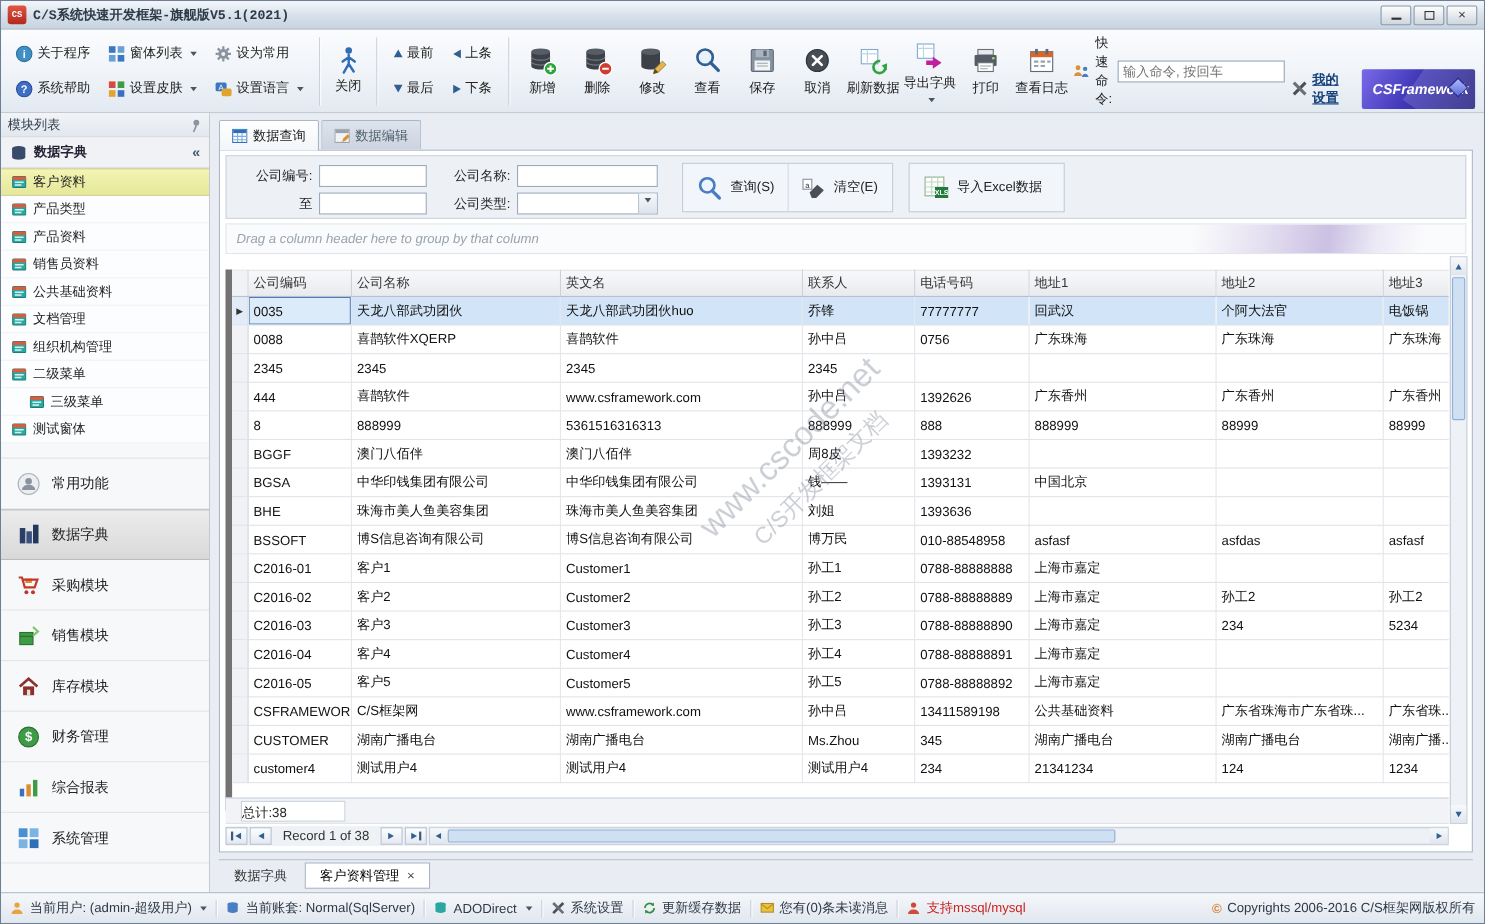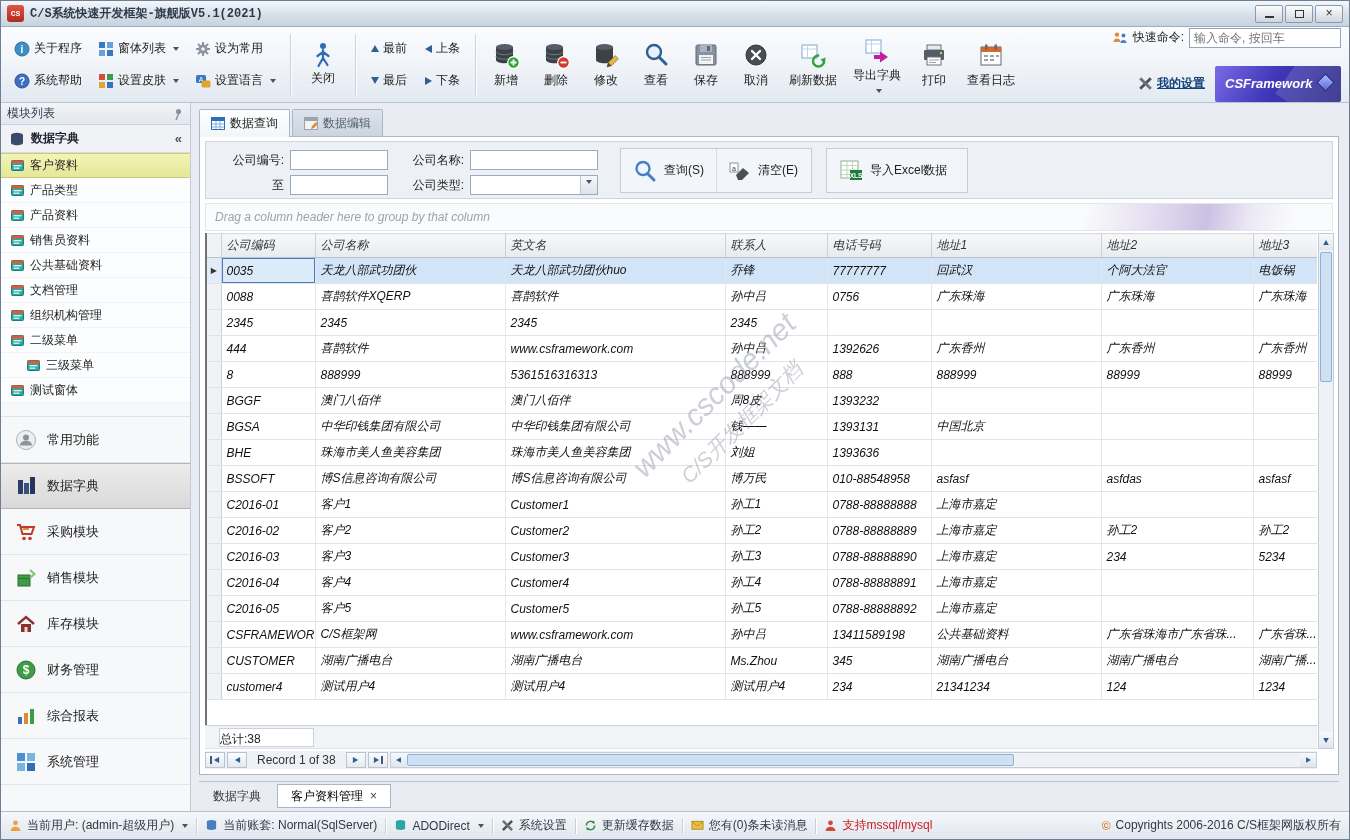--- a/index.html
+++ b/index.html
@@ -24,21 +24,21 @@
     padding:0 6px; background:linear-gradient(#fbfcfe,#eef2f7 60%,#e2e9f1); border-bottom:1px solid #b9c4d2; }
   .tb-grid { display:grid; grid-template-columns:auto auto auto; grid-auto-rows:30px; column-gap:2px; row-gap:2px; }
   .tb-sm { display:flex; align-items:center; gap:4px; padding:0 7px; border-radius:2px; white-space:nowrap; }
   .vsep { width:1px; height:62px; background:#c9d2dc; box-shadow:1px 0 0 #ffffff; margin:0 3px; flex:0 0 auto; }
   .tb-close { width:50px; height:68px; display:flex; flex-direction:column; align-items:center; justify-content:center; gap:2px; }
   .tb-nav-grid { display:grid; grid-template-columns:auto auto; grid-auto-rows:30px; column-gap:2px; row-gap:2px; }
   .tb-nav { display:flex; align-items:center; gap:4px; padding:0 8px; white-space:nowrap; }
   .tb-big { min-width:46px; height:68px; display:flex; flex-direction:column; align-items:center; justify-content:center;
     gap:3px; padding:0 6px; border-radius:2px; white-space:nowrap; }
   .tb-big span { font-size:12px; color:#1a1a1a; }
-  .tb-right { margin-left:auto; display:flex; flex-direction:column; align-items:flex-end; gap:18px; padding-right:2px; }
+  .tb-right { margin-left:auto; display:flex; flex-direction:row; align-items:flex-end; gap:6px; padding-right:2px; }
   .quick-row { display:flex; align-items:center; gap:5px; }
   .quick-row input { width:152px; height:20px; border:1px solid #93a5ba; padding:0 4px; font-size:12px; background:#fff; }
   .settings-row { display:flex; align-items:center; gap:10px; }
   .settings-link { display:flex; align-items:center; gap:4px; font-weight:bold; color:#15427c; text-decoration:underline; }
   .brand-box { position:relative; width:126px; height:36px; background:linear-gradient(120deg,#7a6ae8 0%,#4038b8 45%,#23207e 100%);
     border-radius:2px; color:#fff; font-style:italic; font-weight:bold; font-size:13px; display:flex; align-items:center;
     padding-left:10px; overflow:hidden; }
   .brand-box::before { content:""; position:absolute; right:-18px; top:-16px; width:70px; height:70px;
     background:rgba(255,255,255,0.14); transform:rotate(35deg); }
   .brand-cube { position:absolute; right:9px; top:10px; width:13px; height:13px; background:linear-gradient(135deg,#aebcff,#5a6ad8);
@@ -89,21 +89,21 @@
   .q-group { position:absolute; top:6px; height:45px; border:1px solid #c3ccd7; background:#f2f5f9; display:flex; align-items:stretch; }
   .qbtn { display:flex; align-items:center; gap:7px; padding:0 12px; }
   .qbtn + .qbtn { border-left:1px solid #d4dbe4; }
 
   .hint-bar { position:absolute; top:66px; left:5px; right:5px; height:28px; background:#fafbfc; border:1px solid #e3e7ec;
     display:flex; align-items:center; padding:0 9px; color:#9aa3ad; font-style:italic; overflow:hidden; }
   .swoosh { position:absolute; right:0; top:0; width:330px; height:100%; pointer-events:none;
     background:linear-gradient(100deg,transparent 25%,rgba(150,120,200,0.22) 45%,rgba(115,85,180,0.35) 62%,rgba(170,150,215,0.18) 75%,transparent 88%); }
 
   
-  .grid-wrap { position:absolute; top:96px; left:5px; right:21px; height:492px; overflow:hidden; border-left:2px solid #737373;font-style:italic; }
+  .grid-wrap { position:absolute; top:108px; left:5px; right:21px; height:492px; overflow:hidden; border-left:6px solid #737373; }
   table.grid { border-collapse:collapse; table-layout:fixed; width:1136px; }
   table.grid th { height:24px; background:linear-gradient(#f7f8fa,#e8eaee); border-right:1px solid #cdd2d9;
     border-bottom:1px solid #b9c0c9; border-top:1px solid #d7dce2; font-weight:normal; text-align:left; padding:0 5px;
     color:#333; white-space:nowrap; overflow:hidden; }
   table.grid td { height:26px; border-right:1px solid #e4e7eb; border-bottom:1px solid #e0e3e8; padding:0 5px;
     white-space:nowrap; overflow:hidden; background:#fff; color:#111; }
   table.grid .rowind { background:#f0f2f5; border-right:1px solid #cdd2d9; text-align:center; font-size:8px; color:#333; padding:0; }
   tr.sel td { background:#d2e5f8; }
   tr.sel td.rowind { background:#e2ecf8; }
   tr.sel td:nth-child(2) { box-shadow:inset 0 0 0 1px #4a7ebb; background:#dcebfa; }

